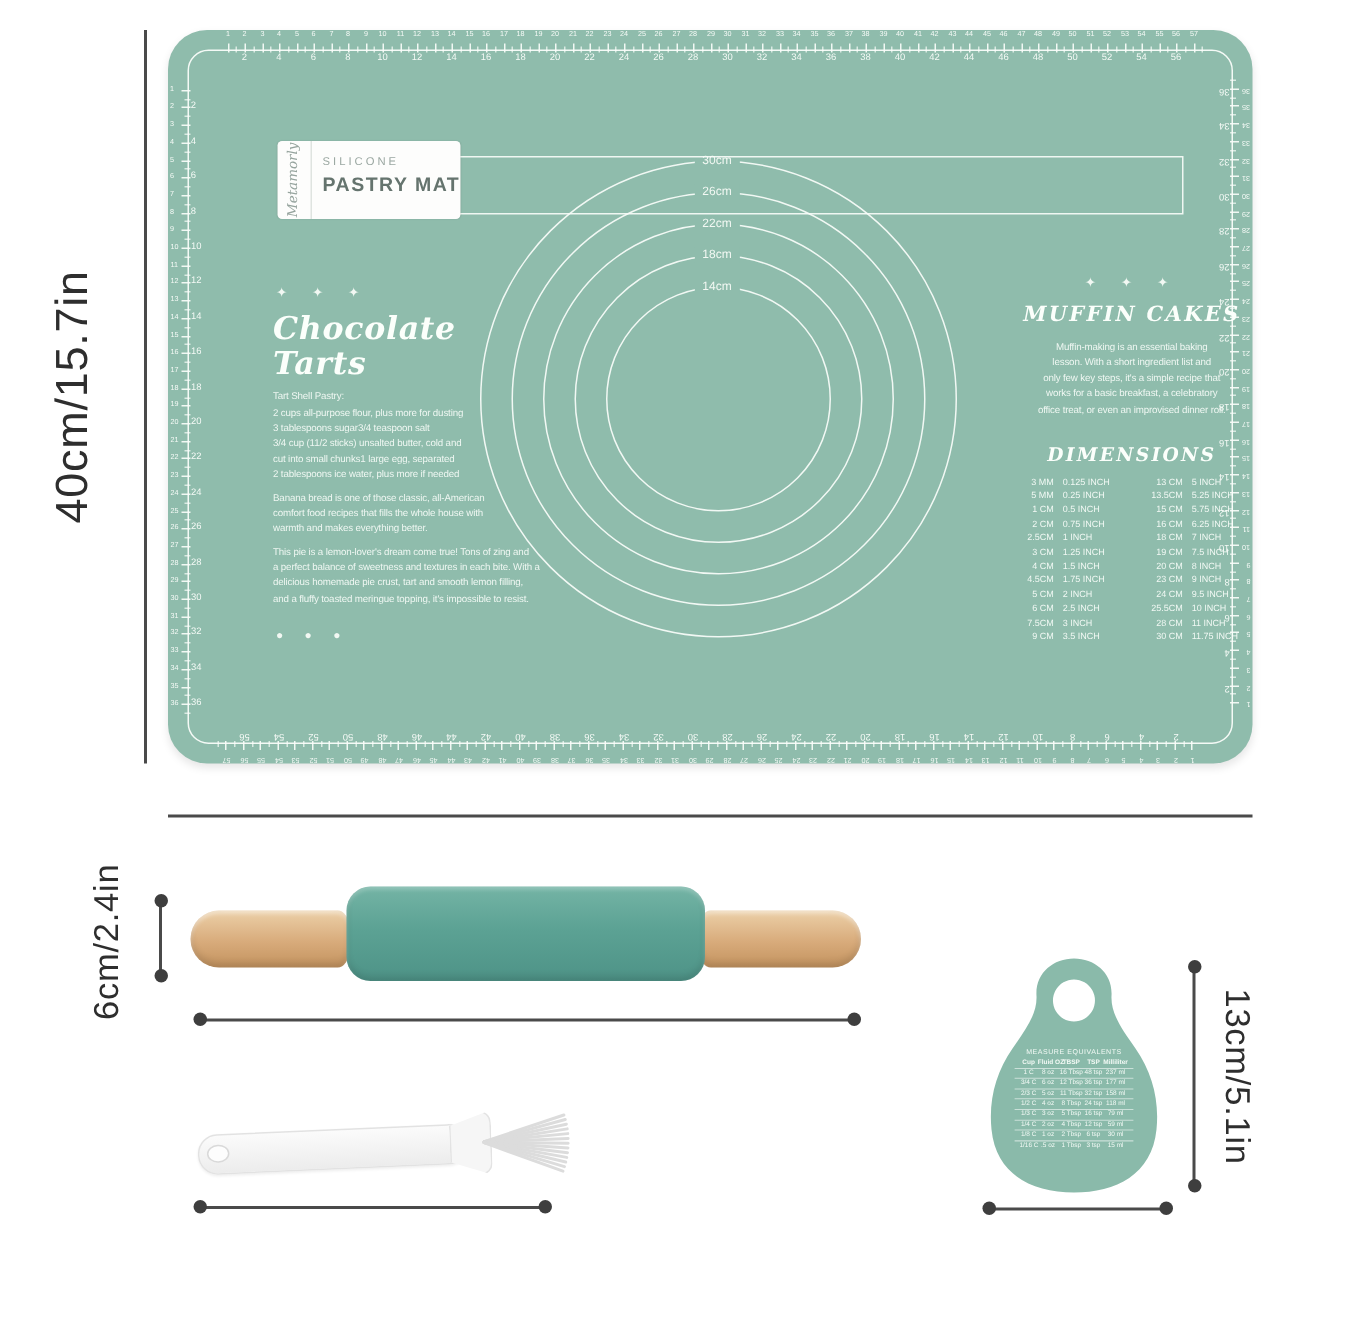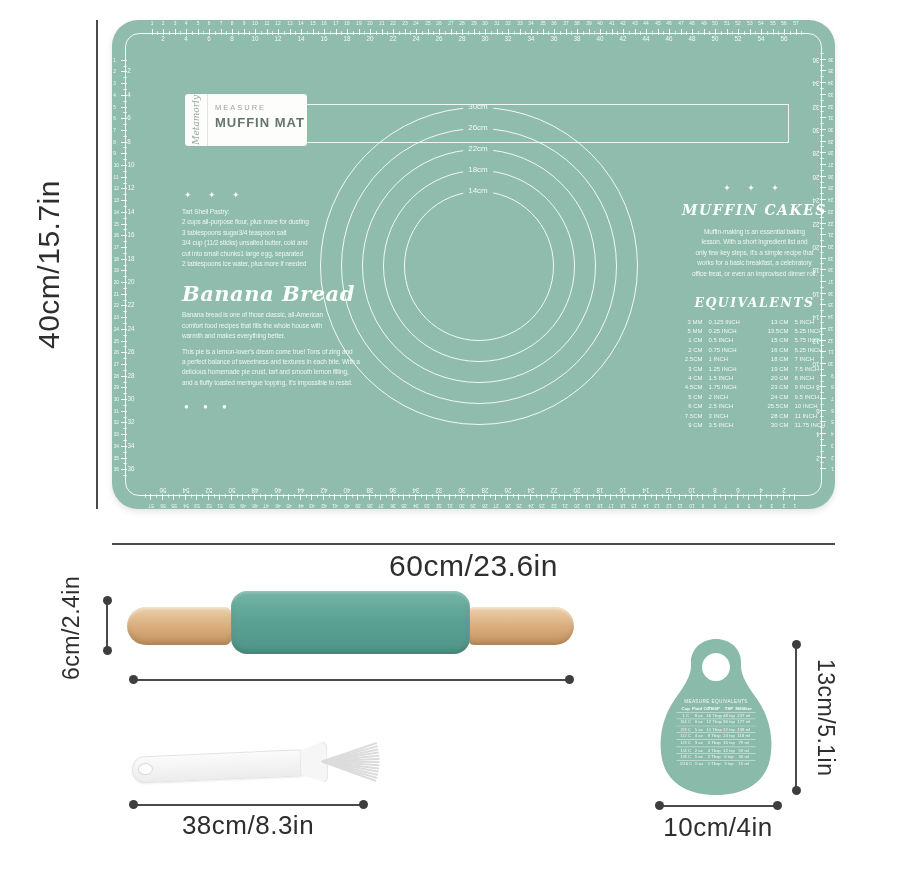--- a/index.html
+++ b/index.html
@@ -777,53 +777,53 @@
         <div class="circle" style="left: 292px; top: 171px; width: 148px; height: 148px;"></div>
         <div class="circle-label" style="left: 366px; top: 171px;">14cm</div>
       </div>
     <div class="guide-rect"></div>
 
     <div class="logo-box">
       <div class="logo-side">
         <span class="logo-brand">Metamorly</span>
       </div>
       <div class="logo-main">
-        <div class="logo-line1">MEASURE</div>
-        <div class="logo-line2">MUFFIN MAT</div>
+        <div class="logo-line1">SILICONE</div>
+        <div class="logo-line2">PASTRY MAT</div>
       </div>
     </div>
 
     <div class="col-left">
       <div class="markers" style="margin:0 0 7px 2px;">✦ ✦ ✦</div>
+      <div class="script-h">Chocolate Tarts</div>
       <div class="body-txt" style="margin-top:7px;">Tart Shell Pastry:
 2 cups all-purpose flour, plus more for dusting
 3 tablespoons sugar3/4 teaspoon salt
 3/4 cup (11/2 sticks) unsalted butter, cold and
 cut into small chunks1 large egg, separated
 2 tablespoons ice water, plus more if needed</div>
-      <div class="script-h" style="margin-top:13px;">Banana Bread</div>
       <div class="body-txt" style="margin-top:5px;">Banana bread is one of those classic, all-American
 comfort food recipes that fills the whole house with
 warmth and makes everything better.</div>
       <div class="body-txt" style="margin-top:5px;">This pie is a lemon-lover's dream come true! Tons of zing and
 a perfect balance of sweetness and textures in each bite. With a
 delicious homemade pie crust, tart and smooth lemon filling,
 and a fluffy toasted meringue topping, it's impossible to resist.</div>
       <div class="markers dots" style="margin:14px 0 0 2px;">● ● ●</div>
     </div>
 
     <div class="col-right">
       <div class="markers" style="margin-bottom:9px;">✦ ✦ ✦</div>
       <div class="caps-h">MUFFIN CAKES</div>
       <div class="body-txt" style="margin-top:9px;display:inline-block;text-align:center;">Muffin-making is an essential baking
 lesson. With a short ingredient list and
 only few key steps, it's a simple recipe that
 works for a basic breakfast, a celebratory
 office treat, or even an improvised dinner roll.</div>
-      <div class="caps-h" style="margin-top:15px;font-size:12.5px;">EQUIVALENTS</div>
+      <div class="caps-h" style="margin-top:15px;font-size:12.5px;">DIMENSIONS</div>
       <div class="dim-table">
           <div class="dim-row">
             <span>3 MM</span>
             <span>0.125 INCH</span>
             <span>13 CM</span>
             <span>5 INCH</span>
           </div>
           <div class="dim-row">
             <span>5 MM</span>
             <span>0.25 INCH</span>
@@ -891,21 +891,20 @@
             <span>11.75 INCH</span>
           </div>
         </div>
     </div>
   </div>
 
   <div class="dline" style="left:96px;top:20px;width:1.5px;height:489px;"></div>
   <div class="dlabel vlabel" style="left:26px;top:130px;width:46px;height:270px;font-size:30px;">40cm/15.7in</div>
 
   <div class="dline" style="left:112px;top:543px;width:723px;height:1.5px;"></div>
-  <div class="dlabel center" style="left:112px;top:549px;width:723px;font-size:30px;">60cm/23.6in</div>
 
   <div id="pin-handle-left" class="wood"></div>
   <div id="pin-handle-right" class="wood"></div>
   <div id="pin-barrel"></div>
 
   <div class="dline" style="left:106px;top:601px;width:1.5px;height:50px;"></div>
   <div class="dot" style="left:102.5px;top:596px;"></div>
   <div class="dot" style="left:102.5px;top:646px;"></div>
   <div class="dlabel vlabel" style="left:52px;top:562px;width:38px;height:132px;font-size:23px;">6cm/2.4in</div>
 
@@ -930,21 +929,20 @@
         <div class="bristle" style="transform: rotate(12.8deg);"></div>
         <div class="bristle" style="transform: rotate(16deg);"></div>
         <div class="bristle" style="transform: rotate(19.2deg);"></div>
         <div class="bristle" style="transform: rotate(22.4deg);"></div>
       </div>
   </div>
 
   <div class="dline" style="left:133px;top:804px;width:230px;height:1.5px;"></div>
   <div class="dot" style="left:128.5px;top:800px;"></div>
   <div class="dot" style="left:358.5px;top:800px;"></div>
-  <div class="dlabel center" style="left:133px;top:810px;width:230px;font-size:26px;">38cm/8.3in</div>
 
   <svg id="scraper-svg" width="116" height="162" viewBox="0 0 116 162">
     <path fill-rule="evenodd" id="scraper-path" d="M58 3 C72 3 84 13 83 28 C82.5 40 90 50 99 63 C110 79 115 97 113 117 C110 147 86 159 58 159 C30 159 6 147 3 117 C1 97 6 79 17 63 C26 50 33.5 40 33 28 C32 13 44 3 58 3 Z
          M58 17 a14 14 0 1 1 -0.05 0 Z" fill="#8ABAAA"></path>
   </svg>
   <div class="scraper-table">
     <div class="scraper-title">MEASURE EQUIVALENTS</div>
     <div id="scraper-rows">
         <div class="sr-row head">
           <span>Cup</span>
@@ -1013,14 +1011,13 @@
   </div>
 
   <div class="dline" style="left:795px;top:645px;width:1.5px;height:146px;"></div>
   <div class="dot" style="left:791.5px;top:640px;"></div>
   <div class="dot" style="left:791.5px;top:786px;"></div>
   <div class="dlabel vlabel cw" style="left:806px;top:650px;width:38px;height:136px;font-size:23px;">13cm/5.1in</div>
 
   <div class="dline" style="left:659px;top:805px;width:118px;height:1.5px;"></div>
   <div class="dot" style="left:654.5px;top:800.5px;"></div>
   <div class="dot" style="left:772.5px;top:800.5px;"></div>
-  <div class="dlabel center" style="left:640px;top:812px;width:156px;font-size:26px;">10cm/4in</div>
 </div>
 
 </body></html>

